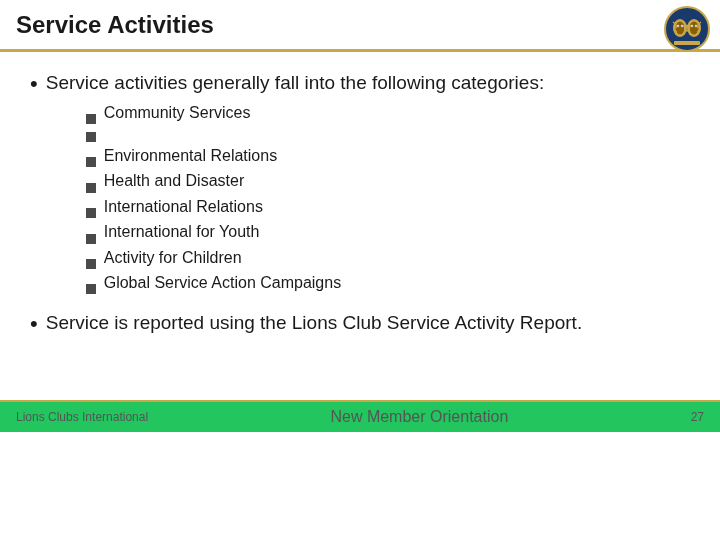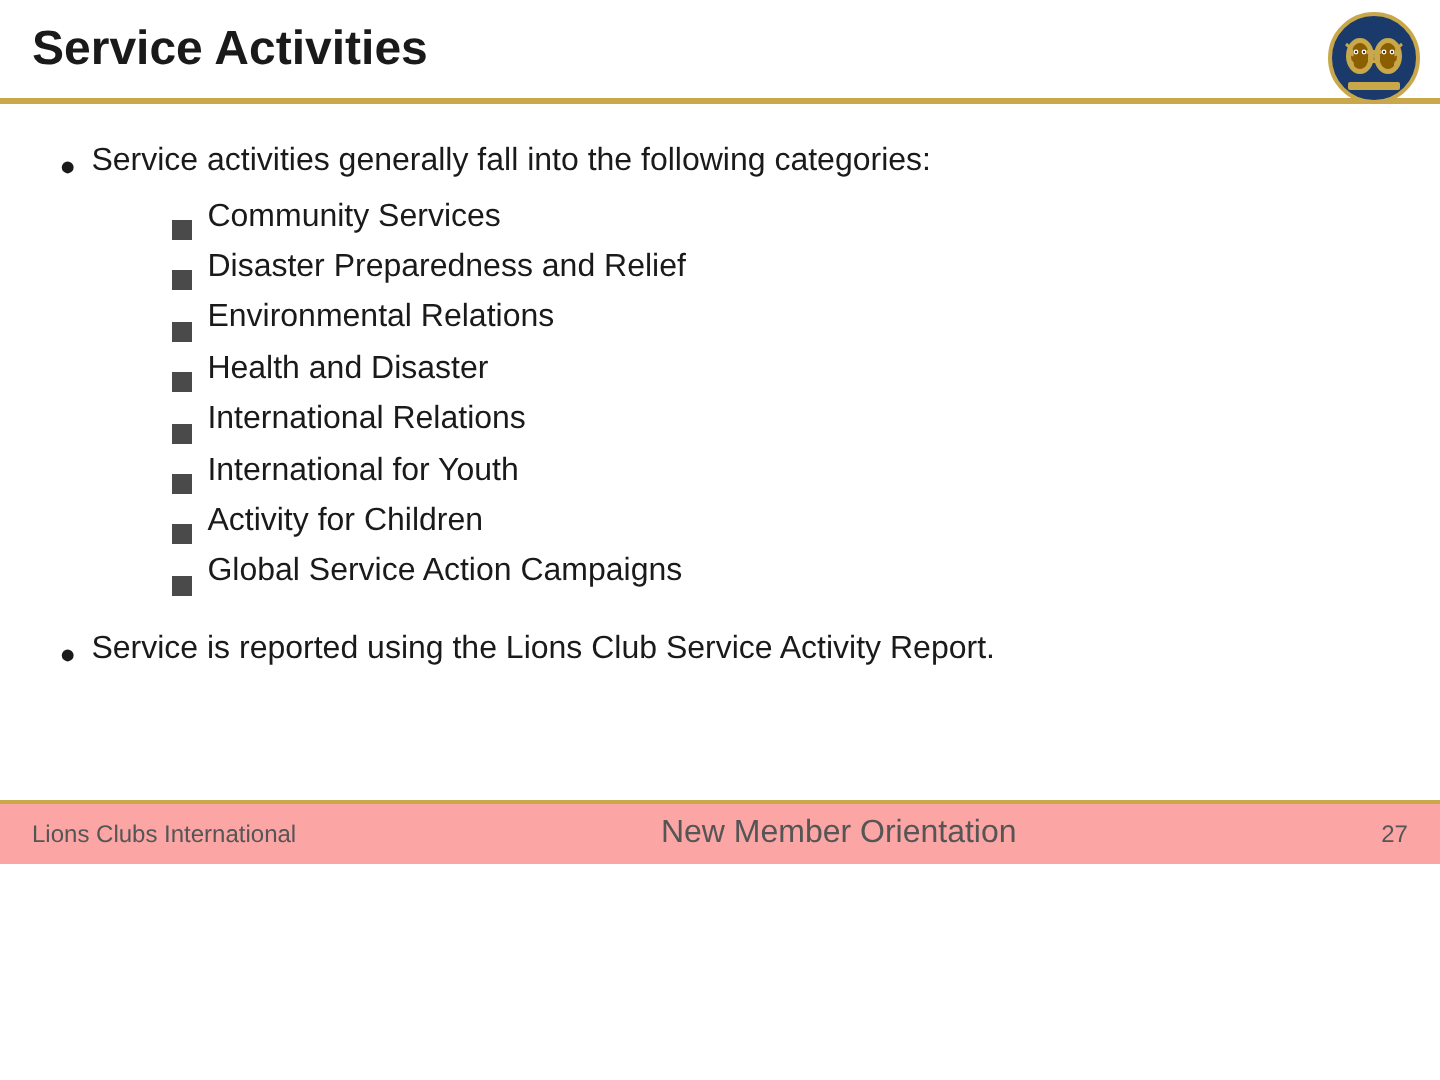--- a/index.html
+++ b/index.html
@@ -68,21 +68,21 @@
     }
 
     .bullet-dot {
       font-size: 22px;
       color: #1a1a1a;
       margin-top: 1px;
       flex-shrink: 0;
     }
 
     .bullet-text {
-      font-size: 16px;
+      font-size: 19px;
       color: #1a1a1a;
       line-height: 1.35;
       text-align: center;
     }
 
     .sub-list {
       margin-left: 40px;
       margin-top: 6px;
       display: flex;
       flex-direction: column;
@@ -109,21 +109,21 @@
       line-height: 1.4;
     }
 
     
     .footer {
       border-top: 2px solid #c8a84b;
       padding: 6px 16px;
       display: flex;
       justify-content: space-between;
       align-items: center;
-      background: #fca5a5;
+      background: #22c55e;
     }
 
     .footer-left {
       font-size: 12px;
       color: #555;
     }
 
     .footer-center {
       font-size: 16px;
       color: #555;
@@ -186,21 +186,20 @@
         <span class="bullet-text">Service activities generally fall into the following categories:</span>
 
         
         <div class="sub-list">
           <div class="sub-item">
             <div class="sub-marker"></div>
             <span class="sub-text">Community Services</span>
           </div>
           <div class="sub-item">
             <div class="sub-marker"></div>
-            <span class="sub-text">Disaster Preparedness and Relief</span>
           </div>
           <div class="sub-item">
             <div class="sub-marker"></div>
             <span class="sub-text">Environmental Relations</span>
           </div>
           <div class="sub-item">
             <div class="sub-marker"></div>
             <span class="sub-text">Health and Disaster</span>
           </div>
           <div class="sub-item">

